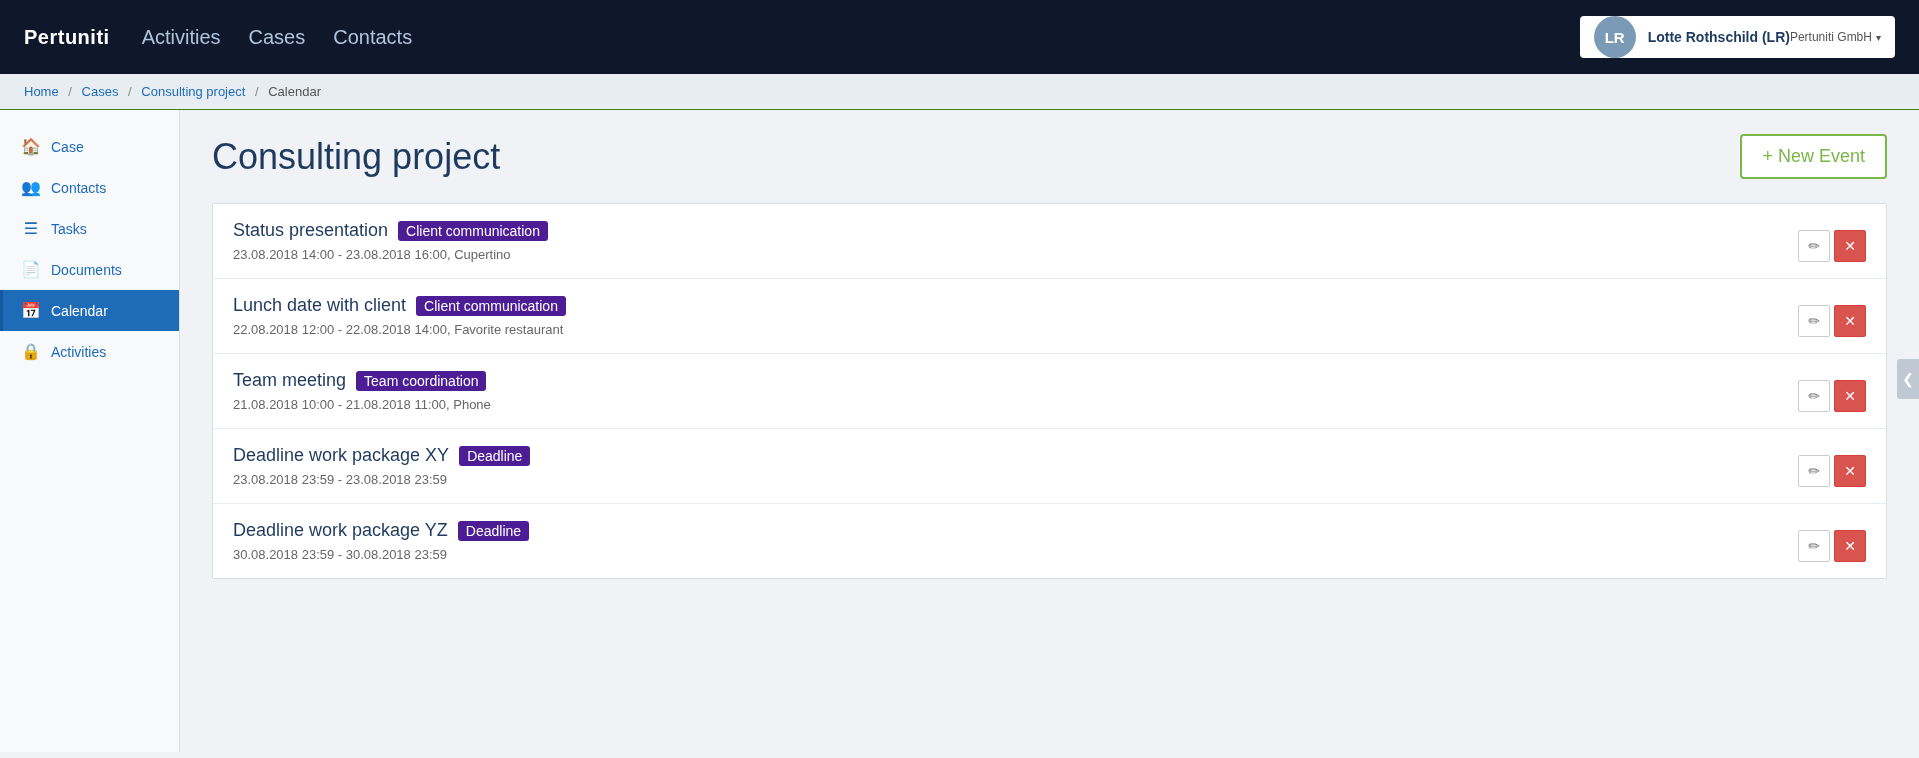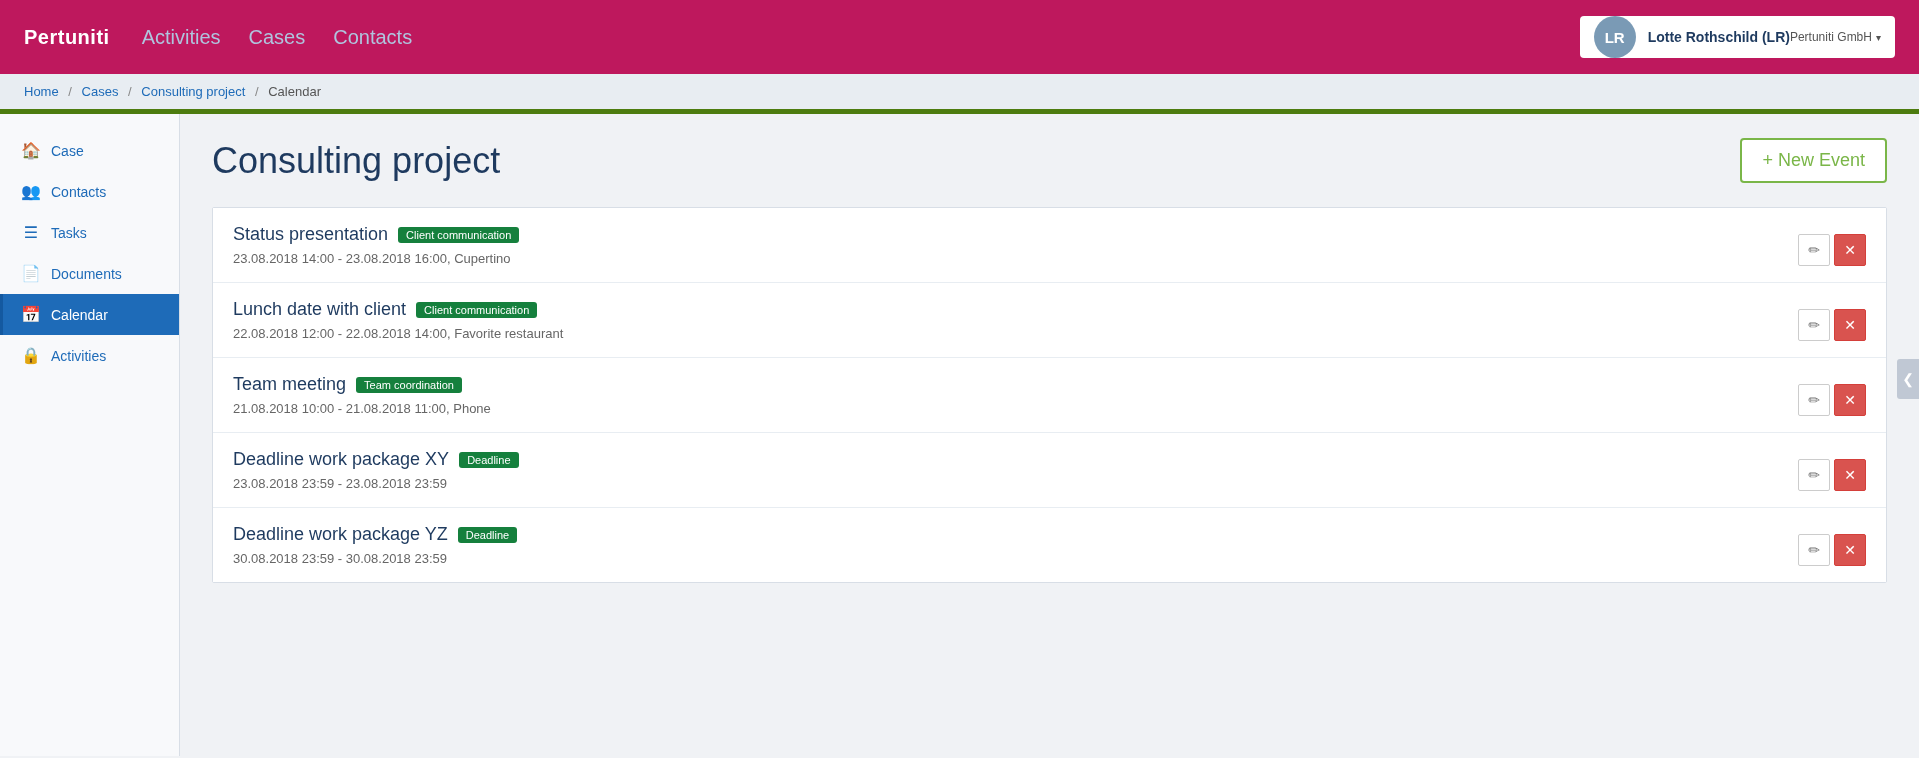--- a/index.html
+++ b/index.html
@@ -1,20 +1,20 @@
 <!DOCTYPE html>
 <html><head>
   <meta charset="utf-8">
   <style>
     * { box-sizing: border-box; margin: 0; padding: 0; }
     body { font-family: 'Segoe UI', Arial, sans-serif; background: #f0f2f5; color: #333; font-size: 14px; }
 
     
     .header {
-      background: #be185d;
+      background: #0f172a;
       display: flex;
       align-items: center;
       padding: 0 24px;
       height: 74px;
       justify-content: space-between;
     }
     .header-left {
       display: flex;
       align-items: center;
       gap: 32px;
@@ -56,21 +56,21 @@
     .user-name { font-size: 14px; font-weight: 600; color: #1e3a5f; }
     .user-company { font-size: 12px; color: #555; display: flex; align-items: center; gap: 4px; }
     .dropdown-arrow { font-size: 10px; color: #555; }
 
     
     .breadcrumb {
       background: #e8edf2;
       padding: 10px 24px;
       font-size: 13px;
       color: #555;
-      border-bottom: 5px solid #4d7c0f;
+      border-bottom: 1px solid #4d7c0f;
     }
     .breadcrumb a { color: #1e6bb8; text-decoration: none; }
     .breadcrumb-sep { margin: 0 6px; color: #888; }
 
     
     .main-layout {
       display: flex;
       min-height: calc(100vh - 116px);
     }
 
@@ -153,23 +153,23 @@
       align-items: center;
       gap: 10px;
       margin-bottom: 6px;
     }
     .event-title {
       font-size: 18px;
       font-weight: 400;
       color: #1e3a5f;
     }
     .event-badge {
-      background: #15803d;
-      color: #fff;
-      font-size: 11px;
+      background: #4c1d95;
+      color: #fff;
+      font-size: 14px;
       padding: 2px 8px;
       border-radius: 3px;
       font-weight: 500;
       white-space: nowrap;
     }
     .event-details {
       font-size: 13px;
       color: #666;
     }
     .event-actions {

